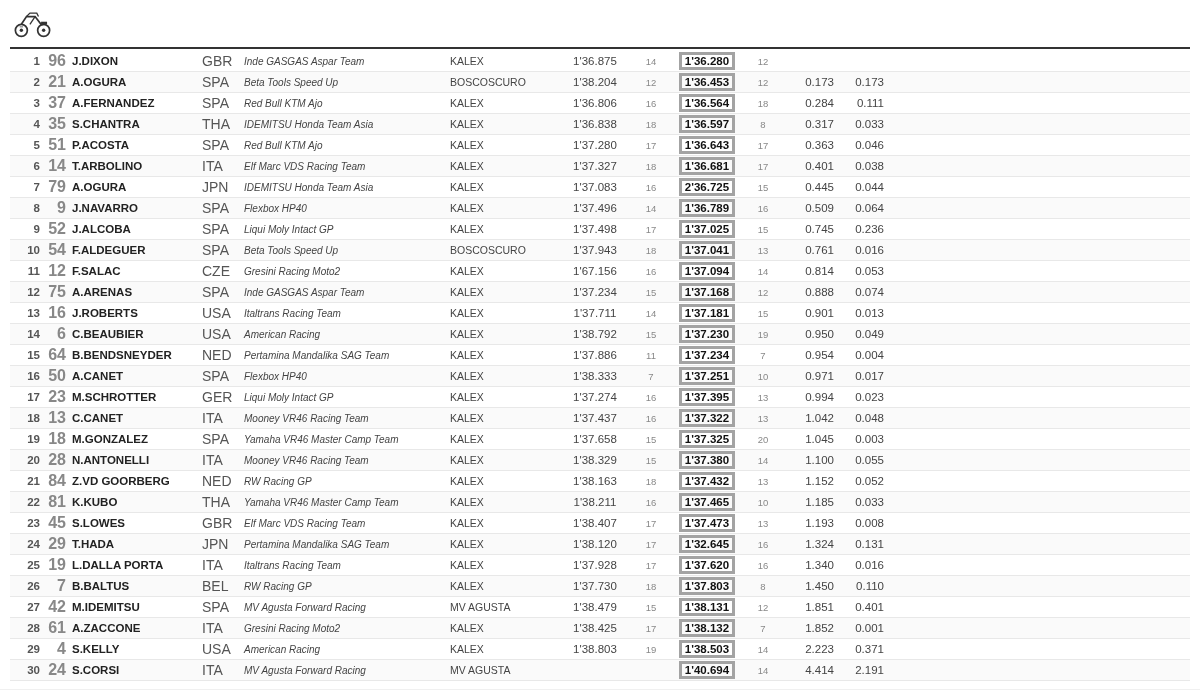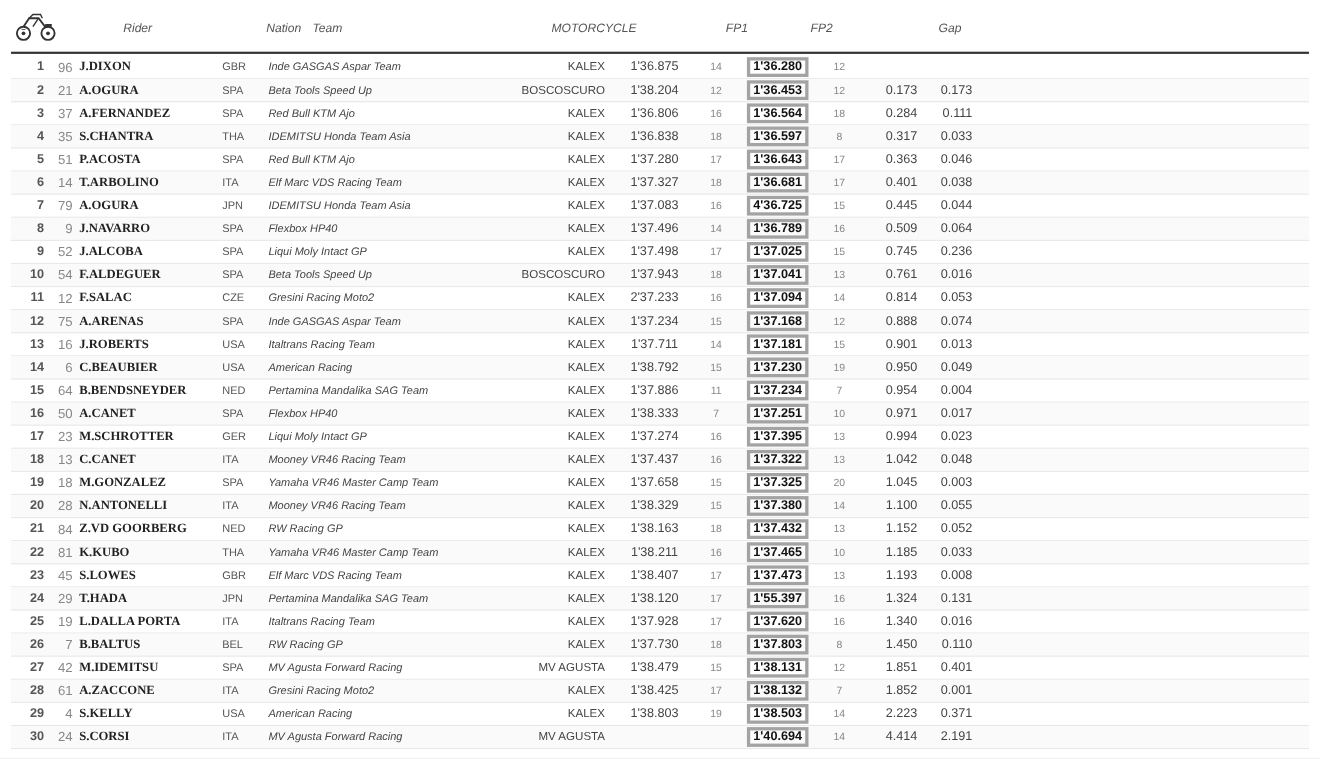--- a/index.html
+++ b/index.html
@@ -51,25 +51,25 @@
     .data-row {
       display: flex;
       align-items: center;
       padding: 1px 0;
       border-bottom: 1px solid #e8e8e8;
       font-size: 11.5px;
     }
     .data-row:nth-child(even) { background: #fafafa; }
 
     .cell-pos { width: 30px; text-align: right; color: #555; font-weight: bold; }
-    .cell-num { width: 28px; text-align: right; color: #888; font-size: 12px; padding-right: 2px; }
-    .cell-rider { width: 130px; padding-left: 4px; font-weight: bold; color: #222; font-family: Liberation Serif, serif; }
-    .cell-nation { width: 42px; padding-left: 4px; color: #555; font-size: 10px; }
+    .cell-num { width: 28px; text-align: right; color: #888; font-size: 16px; padding-right: 2px; font-weight: bold; }
+    .cell-rider { width: 130px; padding-left: 4px; font-weight: bold; color: #222; }
+    .cell-nation { width: 42px; padding-left: 4px; color: #555; font-size: 14px; }
     .cell-team { width: 210px; padding-left: 4px; color: #444; font-size: 10px; font-style: italic; }
-    .cell-moto { width: 100px; text-align: right; color: #444; font-size: 10.5px; }
+    .cell-moto { width: 100px; text-align: left; color: #444; font-size: 10.5px; }
     .cell-fp1 { width: 90px; text-align: center; color: #444; }
     .cell-fp1-laps { width: 22px; text-align: center; color: #888; font-size: 9.5px; }
     .cell-fp2 { width: 90px; text-align: center; font-weight: bold; }
     .cell-fp2-box {
       display: inline-block;
       border: 3px solid #a3a3a3;
       padding: 0 3px;
       font-weight: bold;
       color: #111;
     }
@@ -90,34 +90,20 @@
         <circle cx="38" cy="26" r="7" fill="none" stroke="#333" stroke-width="2"></circle>
         <circle cx="12" cy="26" r="2" fill="#333"></circle>
         <circle cx="38" cy="26" r="2" fill="#333"></circle>
         <path d="M12 19 L18 10 L28 10 L35 19 L38 19" fill="none" stroke="#333" stroke-width="2"></path>
         <path d="M18 10 L22 6 L30 6 L32 10" fill="none" stroke="#333" stroke-width="1.5"></path>
         <path d="M22 19 L28 10" fill="none" stroke="#333" stroke-width="1.5"></path>
         <path d="M35 16 L42 16 L42 19 L35 19" fill="#333"></path>
         <path d="M10 22 L14 22" stroke="#555" stroke-width="1"></path>
       </svg>
     </div>
-    <div class="col-headers">
-      <div class="col-pos"></div>
-      <div class="col-num"></div>
-      <div class="col-rider">Rider</div>
-      <div class="col-nation">Nation</div>
-      <div class="col-team">Team</div>
-      <div class="col-moto">MOTORCYCLE</div>
-      <div class="col-fp1">FP1</div>
-      <div class="col-fp1-laps"></div>
-      <div class="col-fp2">FP2</div>
-      <div class="col-fp2-laps"></div>
-      <div class="col-gap">Gap</div>
-      <div class="col-gap2"></div>
-    </div>
   </div>
 
   <div id="table-body">
       <div class="data-row">
     <div class="cell-pos">1</div>
     <div class="cell-num">96</div>
     <div class="cell-rider">J.DIXON</div>
     <div class="cell-nation">GBR</div>
     <div class="cell-team">Inde GASGAS Aspar Team</div>
     <div class="cell-moto">KALEX</div>
@@ -200,21 +186,21 @@
   </div>
       <div class="data-row">
     <div class="cell-pos">7</div>
     <div class="cell-num">79</div>
     <div class="cell-rider">A.OGURA</div>
     <div class="cell-nation">JPN</div>
     <div class="cell-team">IDEMITSU Honda Team Asia</div>
     <div class="cell-moto">KALEX</div>
     <div class="cell-fp1">1'37.083</div>
     <div class="cell-fp1-laps">16</div>
-    <div class="cell-fp2"><span class="cell-fp2-box">4'36.725</span></div>
+    <div class="cell-fp2"><span class="cell-fp2-box">2'36.725</span></div>
     <div class="cell-fp2-laps">15</div>
     <div class="cell-gap">0.445</div>
     <div class="cell-gap2">0.044</div>
   </div>
       <div class="data-row">
     <div class="cell-pos">8</div>
     <div class="cell-num">9</div>
     <div class="cell-rider">J.NAVARRO</div>
     <div class="cell-nation">SPA</div>
     <div class="cell-team">Flexbox HP40</div>
@@ -254,21 +240,21 @@
     <div class="cell-gap">0.761</div>
     <div class="cell-gap2">0.016</div>
   </div>
       <div class="data-row">
     <div class="cell-pos">11</div>
     <div class="cell-num">12</div>
     <div class="cell-rider">F.SALAC</div>
     <div class="cell-nation">CZE</div>
     <div class="cell-team">Gresini Racing Moto2</div>
     <div class="cell-moto">KALEX</div>
-    <div class="cell-fp1">2'37.233</div>
+    <div class="cell-fp1">1'67.156</div>
     <div class="cell-fp1-laps">16</div>
     <div class="cell-fp2"><span class="cell-fp2-box">1'37.094</span></div>
     <div class="cell-fp2-laps">14</div>
     <div class="cell-gap">0.814</div>
     <div class="cell-gap2">0.053</div>
   </div>
       <div class="data-row">
     <div class="cell-pos">12</div>
     <div class="cell-num">75</div>
     <div class="cell-rider">A.ARENAS</div>
@@ -438,21 +424,21 @@
   </div>
       <div class="data-row">
     <div class="cell-pos">24</div>
     <div class="cell-num">29</div>
     <div class="cell-rider">T.HADA</div>
     <div class="cell-nation">JPN</div>
     <div class="cell-team">Pertamina Mandalika SAG Team</div>
     <div class="cell-moto">KALEX</div>
     <div class="cell-fp1">1'38.120</div>
     <div class="cell-fp1-laps">17</div>
-    <div class="cell-fp2"><span class="cell-fp2-box">1'55.397</span></div>
+    <div class="cell-fp2"><span class="cell-fp2-box">1'32.645</span></div>
     <div class="cell-fp2-laps">16</div>
     <div class="cell-gap">1.324</div>
     <div class="cell-gap2">0.131</div>
   </div>
       <div class="data-row">
     <div class="cell-pos">25</div>
     <div class="cell-num">19</div>
     <div class="cell-rider">L.DALLA PORTA</div>
     <div class="cell-nation">ITA</div>
     <div class="cell-team">Italtrans Racing Team</div>

